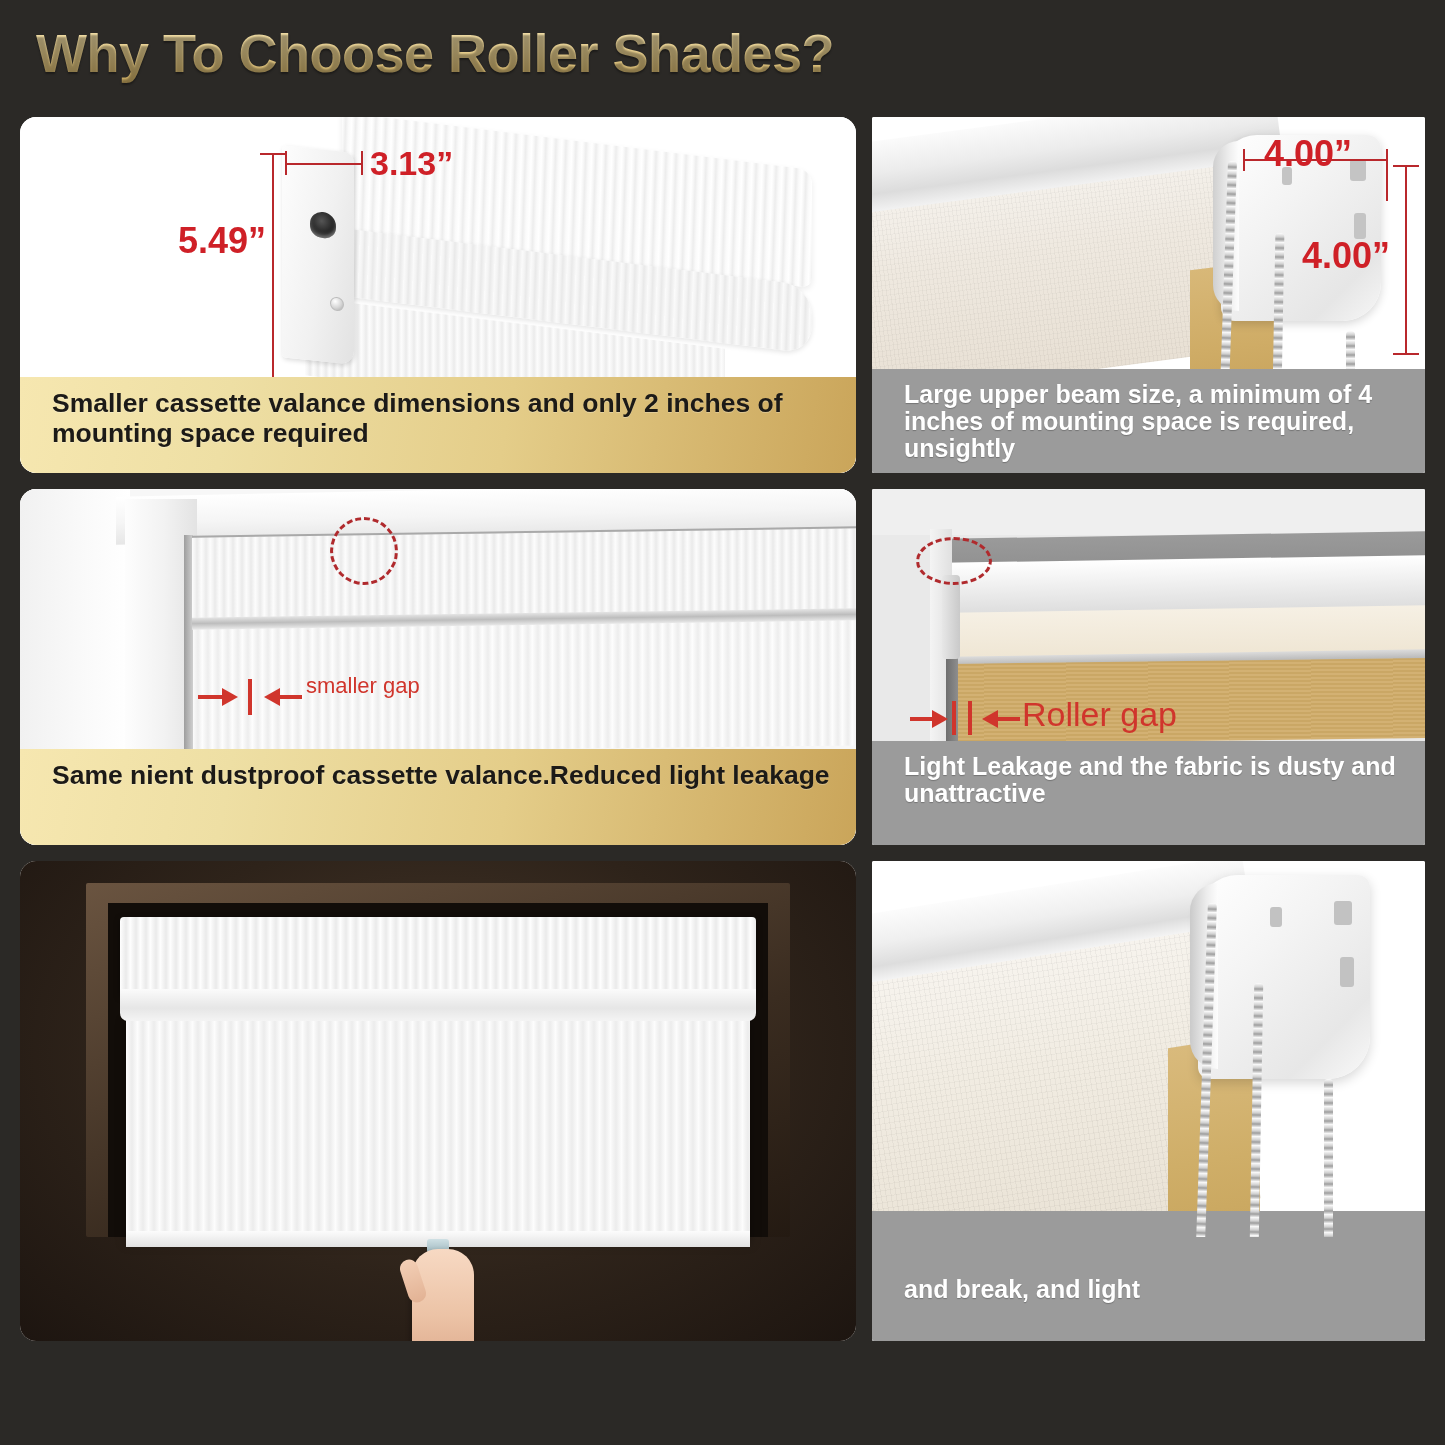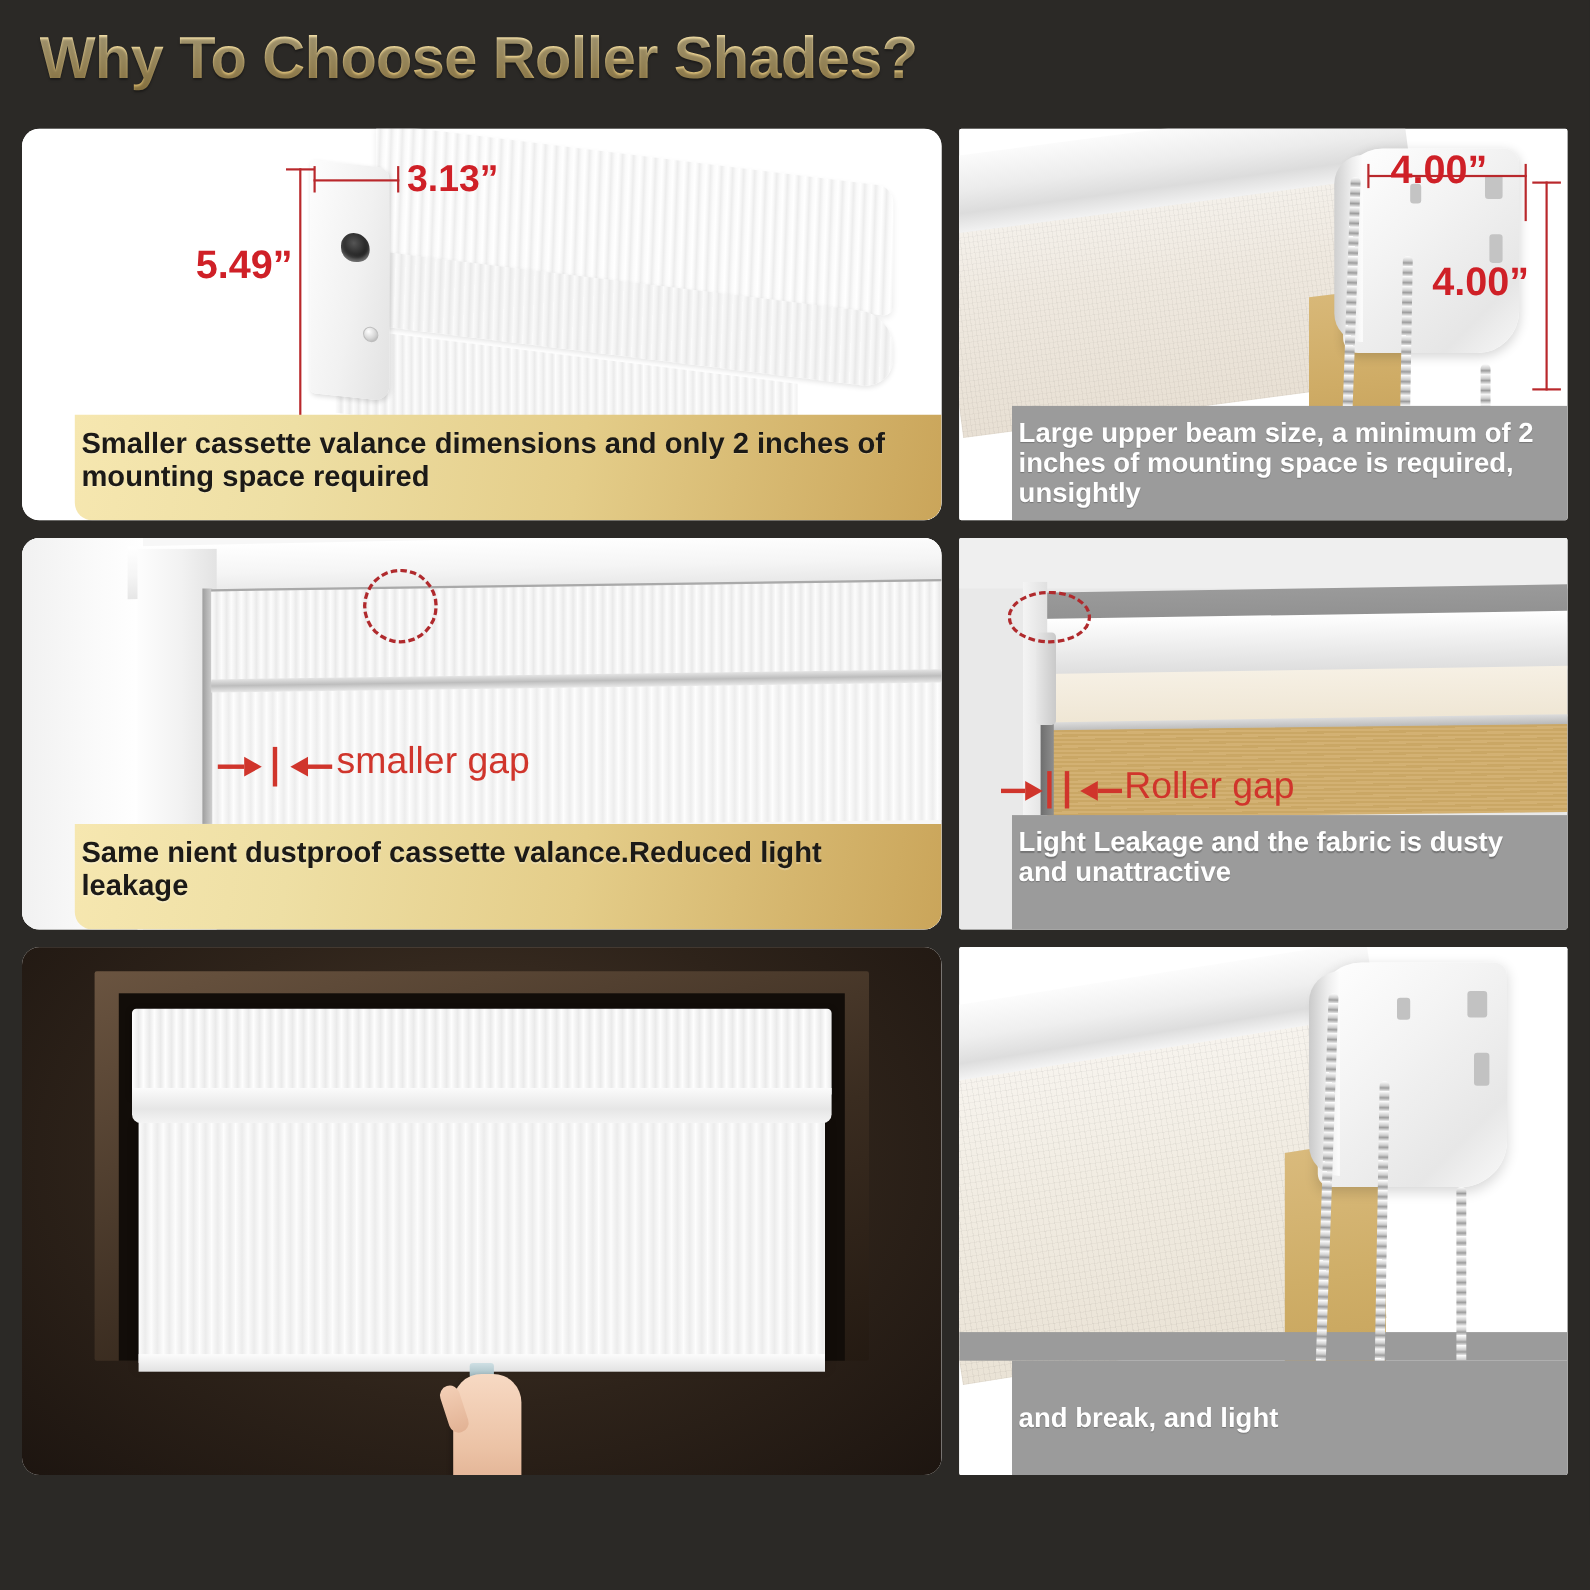--- a/index.html
+++ b/index.html
@@ -40,25 +40,24 @@
   .row1 { top: 117px; height: 356px; }
   .row2 { top: 489px; height: 356px; }
   .row3 { top: 861px; height: 480px; }
 
   .panel .media { position: absolute; left: 0; top: 0; right: 0; bottom: 0; overflow: hidden; }
 
   
   .caption {
     position: absolute;
     left: 0; right: 0; bottom: 0;
-    padding: 12px 18px 14px 6px;
+    padding: 12px 18px 14px 32px;
     font-weight: bold;
     line-height: 1.13;
     z-index: 20;
-    margin-left: 48px;
   }
   .caption.gold {
     background: linear-gradient(100deg,#f4e3a8 0%,#eddba0 22%,#e6ce8a 55%,#cfa martial 70%,#c9a65a 100%);
     background: linear-gradient(100deg,#f6e7b0 0%,#eedfa4 25%,#e4cd89 58%,#caa55a 100%);
     color: #1c1a17;
     font-size: 26.5px;
     text-shadow: 0 1px 0 rgba(255,255,255,0.25);
   }
   .caption.gray {
     background: #9b9b9b;
@@ -489,42 +488,42 @@
         <div class="dimline h" style="left:372px; top:42px; width:144px;"></div>
         <div class="tick" style="left:371px; top:32px; width:2px; height:22px;"></div>
         <div class="tick" style="left:514px; top:32px; width:2px; height:52px;"></div>
         <div class="dim" style="left:392px; top:16px; font-size:36px;">4.00”</div>
 
         <div class="dimline v" style="left:533px; top:48px; height:190px;"></div>
         <div class="tick" style="left:521px; top:48px; width:26px; height:2px;"></div>
         <div class="tick" style="left:521px; top:236px; width:26px; height:2px;"></div>
         <div class="dim" style="left:430px; top:118px; font-size:36px;">4.00”</div>
       </div>
-      <div class="caption gray tall-gray">Large upper beam size, a minimum of 2 inches of mounting space is required, unsightly</div>
+      <div class="caption gray tall-gray">Large upper beam size, a minimum of 4 inches of mounting space is required, unsightly</div>
     </div>
 
     <div class="panel left row2">
       <div class="media">
         <div class="p3-bg"></div>
         <div class="p3-wallL"></div>
         <div class="p3-frameTop"></div>
         <div class="p3-frameL"></div>
         <div class="p3-shade"></div>
         <div class="p3-gapstripe"></div>
         <div class="p3-cassette"></div>
         <div class="p3-bottomrail"></div>
 
         <div class="dashcircle" style="left:310px; top:28px; width:68px; height:68px;"></div>
 
         <div class="arrow-tail" style="left:178px; top:206px; width:24px;"></div>
         <div class="arrow-r" style="left:202px; top:199px;"></div>
         <div class="gapbar" style="left:228px; top:190px; height:36px;"></div>
         <div class="arrow-l" style="left:244px; top:199px;"></div>
         <div class="arrow-tail" style="left:260px; top:206px; width:22px;"></div>
-        <div class="redlabel" style="left:286px; top:184px; font-size:34px;">smaller gap</div>
+        <div class="redlabel" style="left:286px; top:184px; font-size:22px;">smaller gap</div>
       </div>
       <div class="caption gold tall-gold">Same nient dustproof cassette valance.Reduced light leakage</div>
     </div>
 
     <div class="panel right row2">
       <div class="media">
         <div class="p4-bg"></div>
         <div class="p4-wall"></div>
         <div class="p4-shadow"></div>
         <div class="p4-valance"></div>

